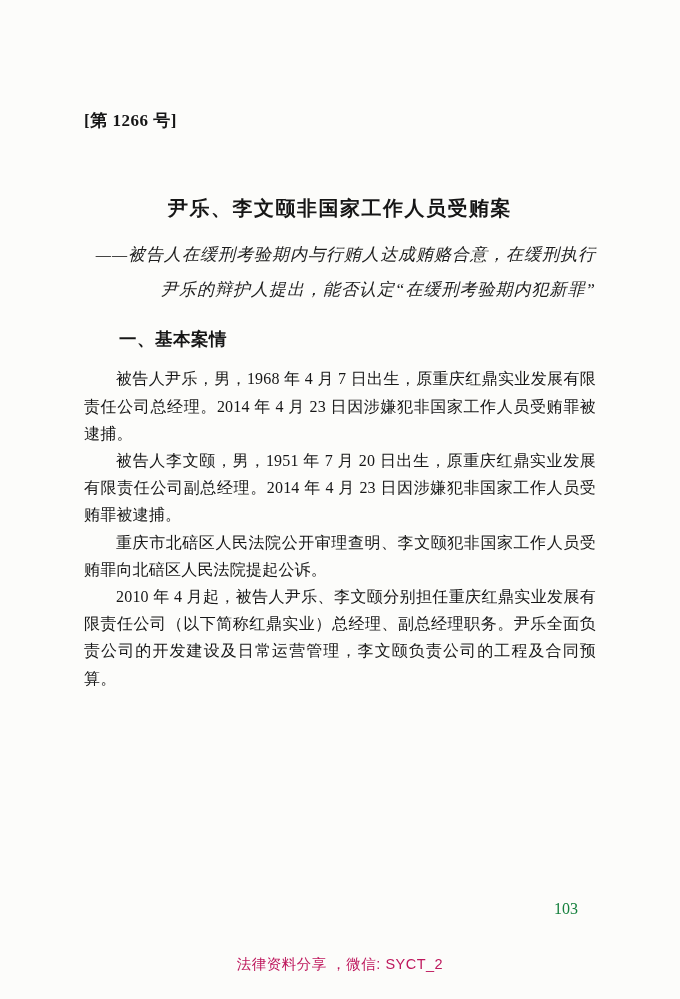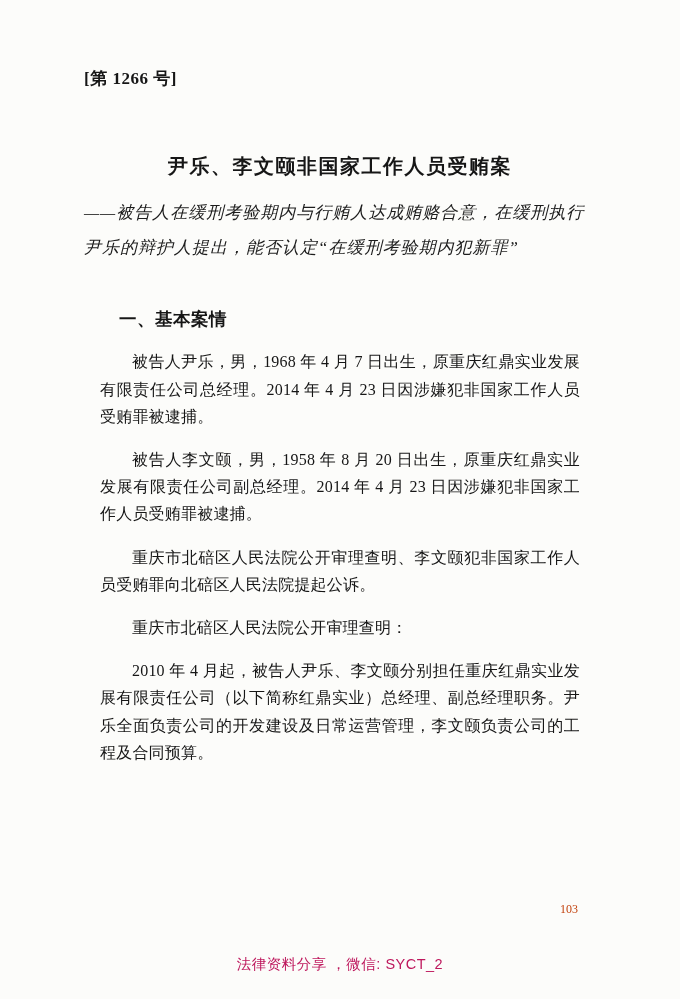--- a/index.html
+++ b/index.html
@@ -18,69 +18,69 @@
     overflow: hidden;
     box-sizing: border-box;
   }
   .content {
     position: absolute;
     left: 84px;
     right: 84px;
     top: 0;
   }
   .doc-number {
-    padding-top: 66px;
+    padding-top: 108px;
     font-size: 17px;
     line-height: 26px;
     font-weight: bold;
     letter-spacing: 0.5px;
   }
   .case-title {
     margin-top: 58px;
     text-align: center;
     font-size: 20px;
     line-height: 32px;
     font-weight: bold;
     letter-spacing: 1.5px;
   }
   .case-subtitle {
     margin-top: 11px;
-    text-align: left;
+    text-align: right;
     font-style: italic;
     font-size: 17px;
     line-height: 35px;
     letter-spacing: 1px;
     color: #1c1c1c;
   }
   .section-heading {
-    margin-top: 41px;
+    margin-top: 19px;
     font-size: 17.5px;
     line-height: 26px;
     font-weight: bold;
     text-indent: 2em;
     letter-spacing: 0.5px;
   }
   .paragraphs {
     margin-top: 13px;
   }
   .paragraphs p {
-    margin: 16px;
+    margin: 0;
     font-size: 16px;
     line-height: 27.2px;
     text-align: justify;
     text-indent: 2em;
     letter-spacing: 0.2px;
   }
   .page-number {
     position: absolute;
     top: 898px;
     right: 102px;
-    font-size: 12px;
+    font-size: 16px;
     line-height: 22px;
-    color: #c2410c;
+    color: #15803d;
   }
   .watermark {
     position: absolute;
     top: 955px;
     left: 0;
     right: 0;
     text-align: center;
     font-family: "Liberation Sans", "DejaVu Sans", sans-serif;
     font-size: 14.5px;
     color: #be185d;
@@ -99,23 +99,22 @@
 
     <div class="case-subtitle">
       <div>——被告人在缓刑考验期内与行贿人达成贿赂合意，在缓刑执行</div>
       <div>尹乐的辩护人提出，能否认定“在缓刑考验期内犯新罪”</div>
     </div>
 
     <div class="section-heading">一、基本案情</div>
 
     <div class="paragraphs">
       <p>被告人尹乐，男，1968 年 4 月 7 日出生，原重庆红鼎实业发展有限责任公司总经理。2014 年 4 月 23 日因涉嫌犯非国家工作人员受贿罪被逮捕。</p>
-      <p>被告人李文颐，男，1958 年 8 月 20 日出生，原重庆红鼎实业发展有限责任公司副总经理。2014 年 4 月 23 日因涉嫌犯非国家工作人员受贿罪被逮捕。</p>
+      <p>被告人李文颐，男，1951 年 7 月 20 日出生，原重庆红鼎实业发展有限责任公司副总经理。2014 年 4 月 23 日因涉嫌犯非国家工作人员受贿罪被逮捕。</p>
       <p>重庆市北碚区人民法院公开审理查明、李文颐犯非国家工作人员受贿罪向北碚区人民法院提起公诉。</p>
-      <p>重庆市北碚区人民法院公开审理查明：</p>
       <p>2010 年 4 月起，被告人尹乐、李文颐分别担任重庆红鼎实业发展有限责任公司（以下简称红鼎实业）总经理、副总经理职务。尹乐全面负责公司的开发建设及日常运营管理，李文颐负责公司的工程及合同预算。</p>
     </div>
 
   </div>
 
   <div class="page-number">103</div>
 
   <div class="watermark">法律资料分享 ，微信: SYCT_2</div>
 </div>
 

